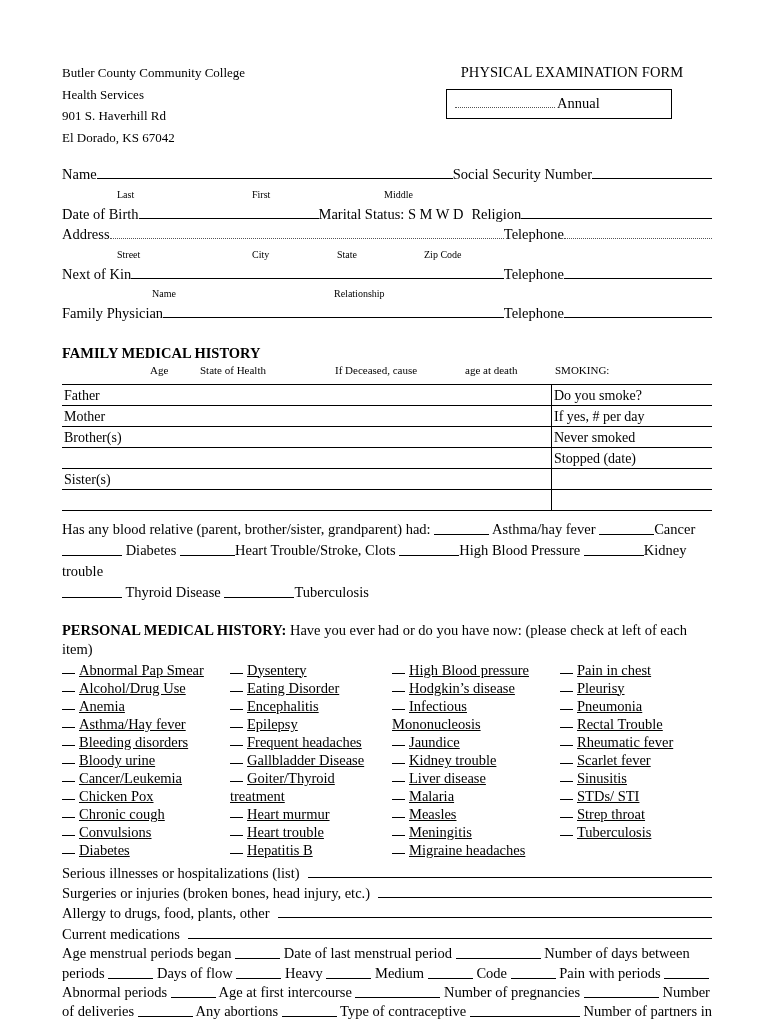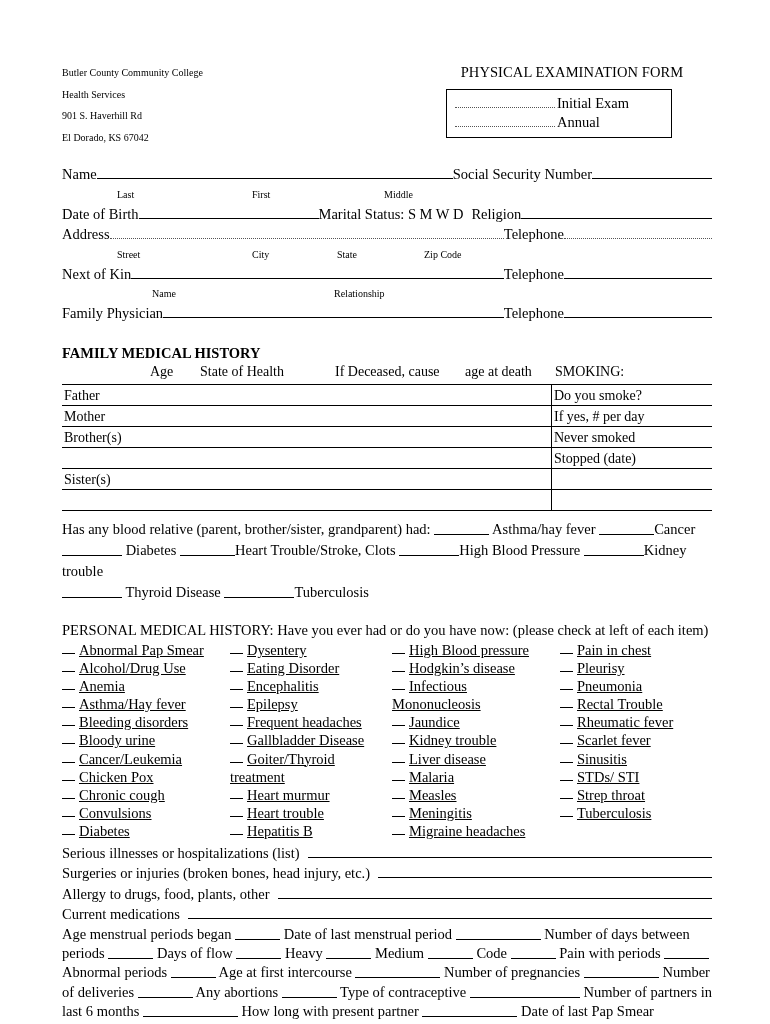--- a/index.html
+++ b/index.html
@@ -7,58 +7,58 @@
     width:770px;height:1024px;
     background:#ffffff;
     font-family:"Liberation Serif","DejaVu Serif",serif;
     color:#000;
     -webkit-font-smoothing:none;
   }
   .page{position:relative;width:770px;height:1024px;box-sizing:border-box;padding:62px 58px 0 62px;}
 
   
   .hdr{display:flex;justify-content:space-between;align-items:flex-start;}
-  .org{font-size:10px;line-height:21.5px;}
+  .org{font-size:13px;line-height:21.5px;}
   .org div{white-space:nowrap;}
   .hdr-right{width:280px;margin-top:2px;}
   .form-title{font-size:14.5px;text-align:center;white-space:nowrap;letter-spacing:0.1px;}
   .exam-box{margin:8px 0 0 14px;border:1.3px solid #000;width:226px;box-sizing:border-box;padding:4px 0 5px 0;}
   .exam-row{display:flex;align-items:baseline;font-size:14.5px;line-height:19px;padding-left:8px;}
   .exam-rule{display:inline-block;width:100px;border-bottom:1px dotted #555;height:12px;margin-right:2px;}
 
   
   .ident{margin-top:16px;font-size:14.5px;line-height:19.5px;}
   .line{display:flex;align-items:baseline;white-space:nowrap;}
   .fill{flex:1 1 auto;border-bottom:1px solid #000;height:14px;min-width:10px;}
   .fill.dot{border-bottom:1px dotted #555;}
   .f120{flex:0 0 120px;}
   .sub{position:relative;height:19px;font-size:10px;}
   .sub span{position:absolute;top:0;}
   .gap{display:inline-block;width:8px;}
 
   
   h2.sec{font-size:14.5px;font-weight:bold;margin:20px 0 0 0;line-height:19px;}
-  .fmh-head{position:relative;height:20px;font-size:14px;margin-top:1px;}
+  .fmh-head{position:relative;height:20px;font-size:11px;margin-top:1px;}
   .fmh-head span{position:absolute;top:0;white-space:nowrap;}
   table.fmh{width:100%;border-collapse:collapse;table-layout:fixed;font-size:14px;}
   table.fmh td{border-top:1.1px solid #000;height:19px;padding:0 0 1px 2px;vertical-align:bottom;line-height:17px;}
   table.fmh tr:last-child td{border-bottom:1.1px solid #000;}
   td.lft{width:487px;}
   td.rgt{width:auto;border-left:1.1px solid #000;padding-left:4px;}
   td.noline{border-top:none;}
 
   
   .rel{margin-top:8px;font-size:14.5px;line-height:21px;}
   .u{display:inline-block;border-bottom:1px solid #000;height:13px;vertical-align:-1px;}
   .u45{width:45px;} .u55{width:55px;} .u60{width:60px;} .u70{width:70px;}
   .u75{width:75px;} .u85{width:85px;} .u95{width:95px;} .u110{width:110px;}
 
   
   .pmh-intro{margin-top:18px;font-size:14.5px;line-height:19.5px;}
-  .pmh-intro b{font-weight:normal;}
+  .pmh-intro b{font-weight:bold;}
   .cols{position:relative;margin-top:1px;height:200px;}
   .col{position:absolute;top:0;font-size:14.5px;line-height:18.1px;text-decoration:underline;}
   .col .itm{white-space:nowrap;}
   .cb{display:inline-block;width:13px;border-bottom:1.3px solid #000;height:11px;margin-right:4px;vertical-align:1px;}
   .wrap{padding-left:0;}
   .col1{left:0;} .col2{left:168px;} .col3{left:330px;} .col4{left:498px;}
 
   
   .tail{margin-top:2px;font-size:14.5px;line-height:19.4px;}
   .tail .line{margin-top:0;}
@@ -72,24 +72,20 @@
   <div class="hdr">
     <div class="org">
       <div>Butler County Community College</div>
       <div>Health Services</div>
       <div>901 S. Haverhill Rd</div>
       <div>El Dorado, KS 67042</div>
     </div>
     <div class="hdr-right">
       <div class="form-title">PHYSICAL EXAMINATION FORM</div>
       <div class="exam-box">
-        <div class="exam-row">
-          <span class="exam-rule"></span>
-          <span>Initial Exam</span>
-        </div>
         <div class="exam-row">
           <span class="exam-rule"></span>
           <span>Annual</span>
         </div>
       </div>
     </div>
   </div>
 
   <div class="ident">
 

